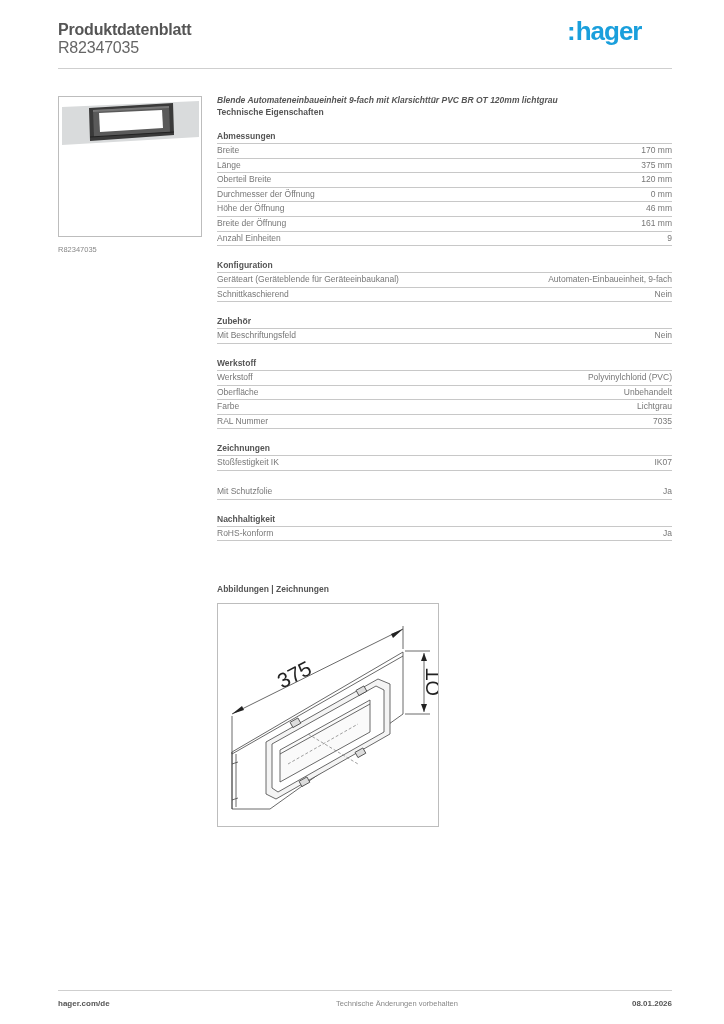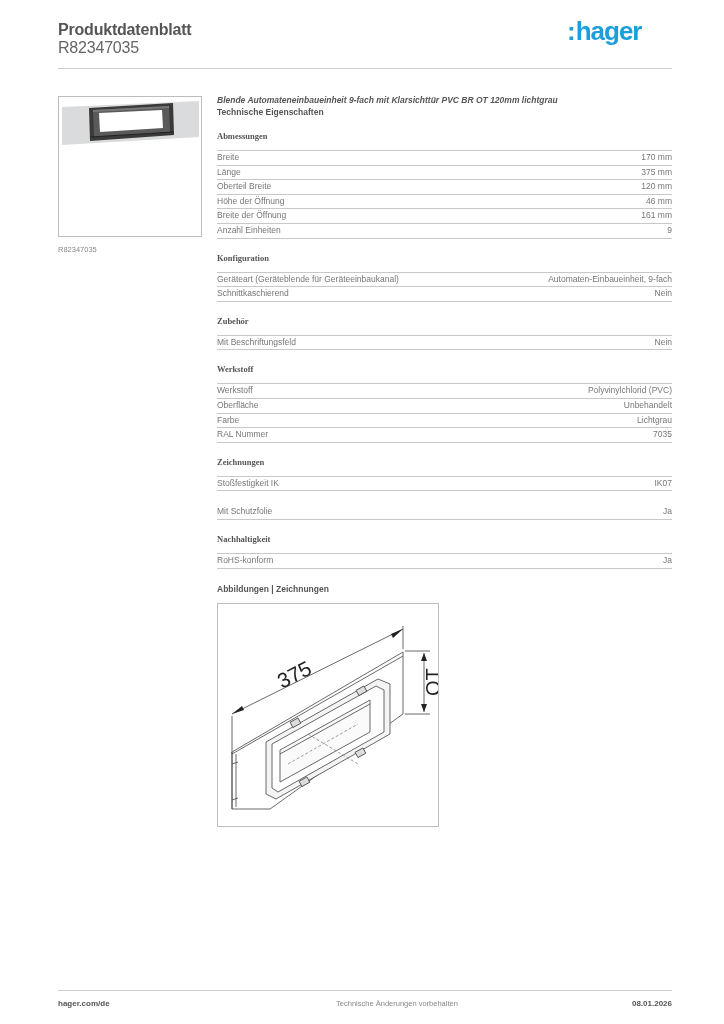--- a/index.html
+++ b/index.html
@@ -15,21 +15,21 @@
     .thumb { position: absolute; left: 58px; top: 96px; width: 144px; height: 141px; border: 1px solid #bdbdbd; background: #fff; }
     .thumb svg { position: absolute; left: 0; top: 0; }
     .thumb-caption { position: absolute; left: 58px; top: 245px; font-size: 7.5px; color: #888; }
 
     .content { position: absolute; left: 217px; top: 94px; width: 455px; }
     .product-title { font-size: 8.5px; font-weight: bold; color: #555; line-height: 12px; font-style: italic; }
     .tech-heading { font-size: 8.5px; font-weight: bold; color: #555; line-height: 12px; }
 
     .section { margin-top: 14px; }
     .section:first-of-type { margin-top: 13px; }
-    .section-head { font-size: 8.5px; font-weight: bold; color: #555; line-height: 11px; padding-bottom: 8px; border-bottom: 1px solid #c8c8c8; font-family: Liberation Serif, serif; }
+    .section-head { font-size: 8.5px; font-weight: bold; color: #555; line-height: 11px; padding-bottom: 1px; border-bottom: 1px solid #c8c8c8; }
     .row { display: flex; justify-content: space-between; font-size: 8.5px; color: #777; height: 14.6px; line-height: 13px; border-bottom: 1px solid #c8c8c8; }
     .row .val { text-align: center; }
 
     .drawings-heading { position: absolute; left: 217px; top: 584px; font-size: 8.5px; font-weight: bold; color: #555; }
     .drawing { position: absolute; left: 217px; top: 603px; width: 222px; height: 224px; border: 1px solid #bdbdbd; background: #fff; }
 
     .footer-rule { position: absolute; left: 58px; top: 990px; width: 614px; height: 1px; background: #cfcfcf; }
     .footer-left { position: absolute; left: 58px; top: 999px; font-size: 8px; font-weight: bold; color: #555; }
     .footer-mid { position: absolute; left: 0; width: 724px; top: 999px; text-align: center; font-size: 7.5px; color: #888; margin-left: 40px; }
     .footer-mid span { position: relative; left: -5px; }
@@ -66,20 +66,24 @@
           <span class="label">Breite</span>
           <span class="val">170 mm</span>
         </div>
         <div class="row">
           <span class="label">Länge</span>
           <span class="val">375 mm</span>
         </div>
         <div class="row">
           <span class="label">Oberteil Breite</span>
           <span class="val">120 mm</span>
+        </div>
+        <div class="row">
+          <span class="label">Durchmesser der Öffnung</span>
+          <span class="val">0 mm</span>
         </div>
         <div class="row">
           <span class="label">Höhe der Öffnung</span>
           <span class="val">46 mm</span>
         </div>
         <div class="row">
           <span class="label">Breite der Öffnung</span>
           <span class="val">161 mm</span>
         </div>
         <div class="row">

